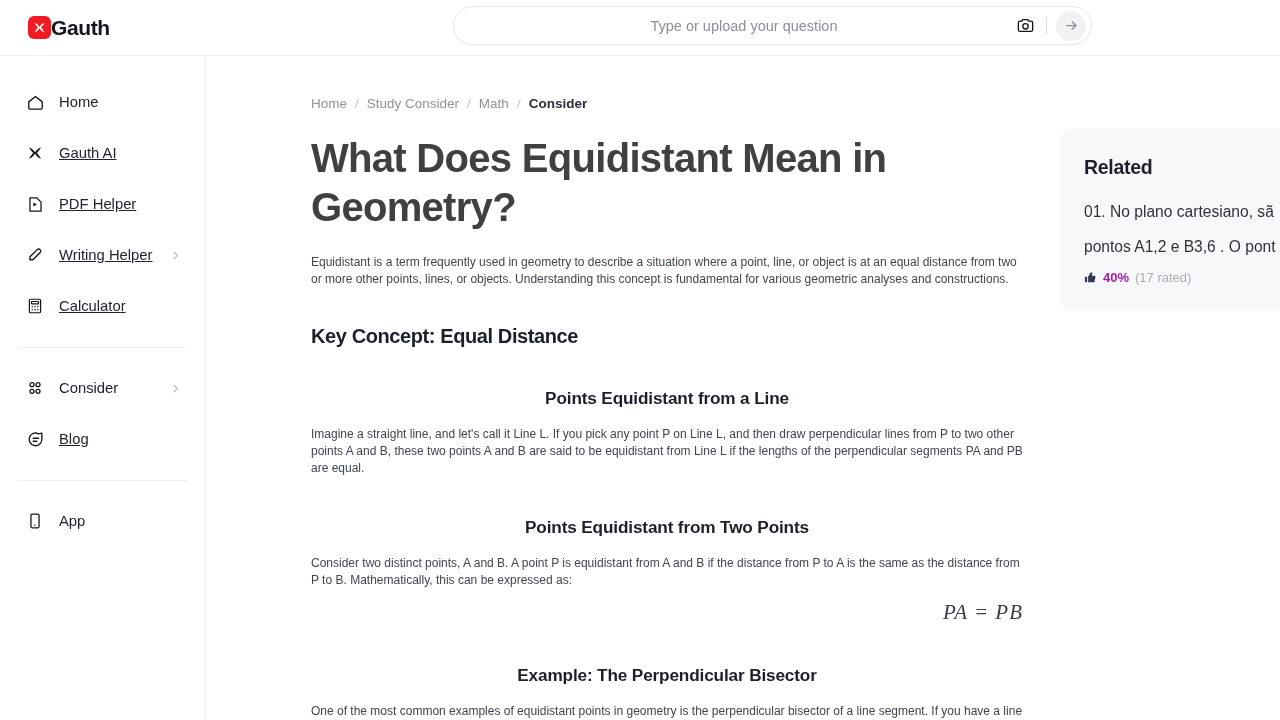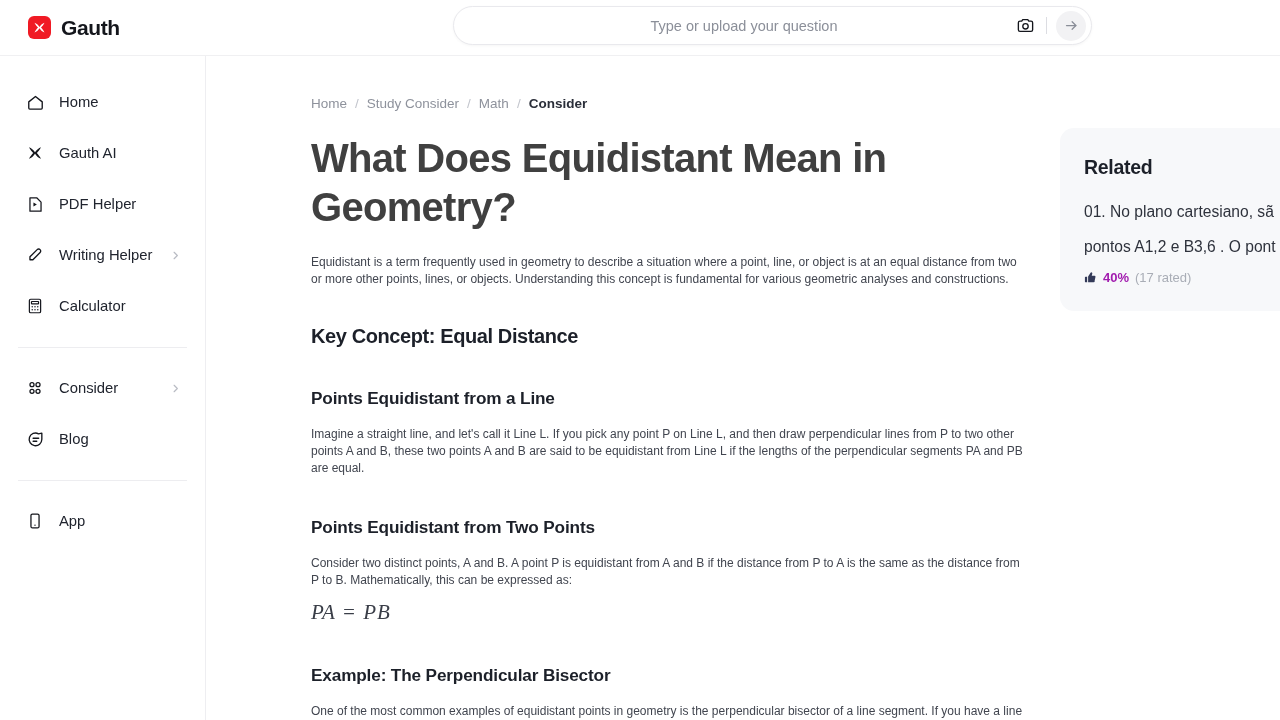--- a/index.html
+++ b/index.html
@@ -24,21 +24,21 @@
     border-bottom: 1px solid #f0f0f2;
     display: flex;
     align-items: center;
     z-index: 10;
   }
 
   .brand {
     position: absolute;
     left: 28px;
     display: flex;
-    gap: 10px;
+    gap: 0;
     cursor: pointer;
   }
   .brand-mark {
     width: 23px; height: 23px;
     border-radius: 6px;
     background: #f01a24;
     display: flex;
     align-items: center;
     justify-content: center;
   }
@@ -111,21 +111,21 @@
   .nav-item {
     display: flex;
     align-items: center;
     height: 40px;
     margin: 0 16px;
     padding: 0 8px;
     border-radius: 8px;
     cursor: pointer;
     position: relative;
   }
-  .nav-item + .nav-item { margin-top: 11px; }
+  .nav-item + .nav-item { margin-top: 11px; text-decoration: underline; }
   .nav-ico {
     width: 22px;
     flex: 0 0 22px;
     display: flex;
     align-items: center;
     justify-content: center;
     color: #14161c;
   }
   .nav-label {
     margin-left: 13px;
@@ -205,24 +205,25 @@
     margin-bottom: 0px;
   }
 
   h3.h3 {
     font-size: 17.2px;
     font-weight: 700;
     letter-spacing: -0.15px;
     color: #1c2029;
     margin-top: 40px;
     margin-bottom: 17px;
+    text-align: center;
   }
 
   .formula {
-    text-align: left;
+    text-align: right;
     font-family: "Liberation Serif", "DejaVu Serif", serif;
     font-style: italic;
     font-size: 21px;
     color: #3a3e48;
     letter-spacing: 1px;
     margin-top: 11px;
   }
 
   
   .related {

